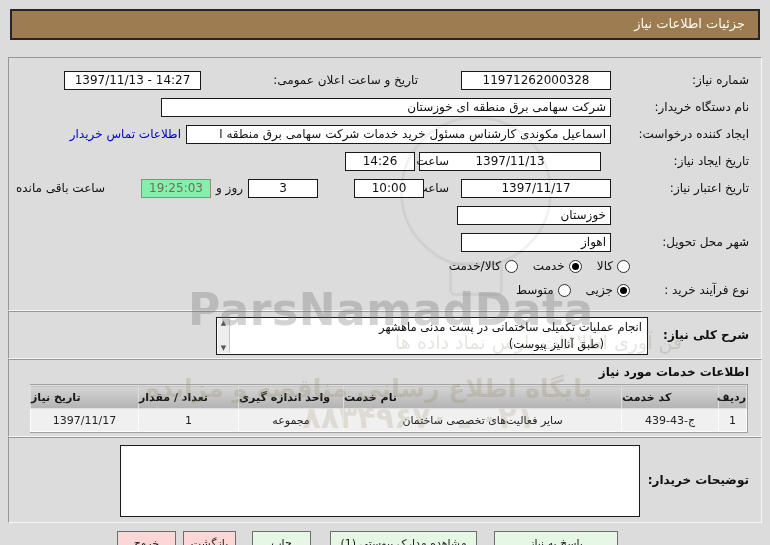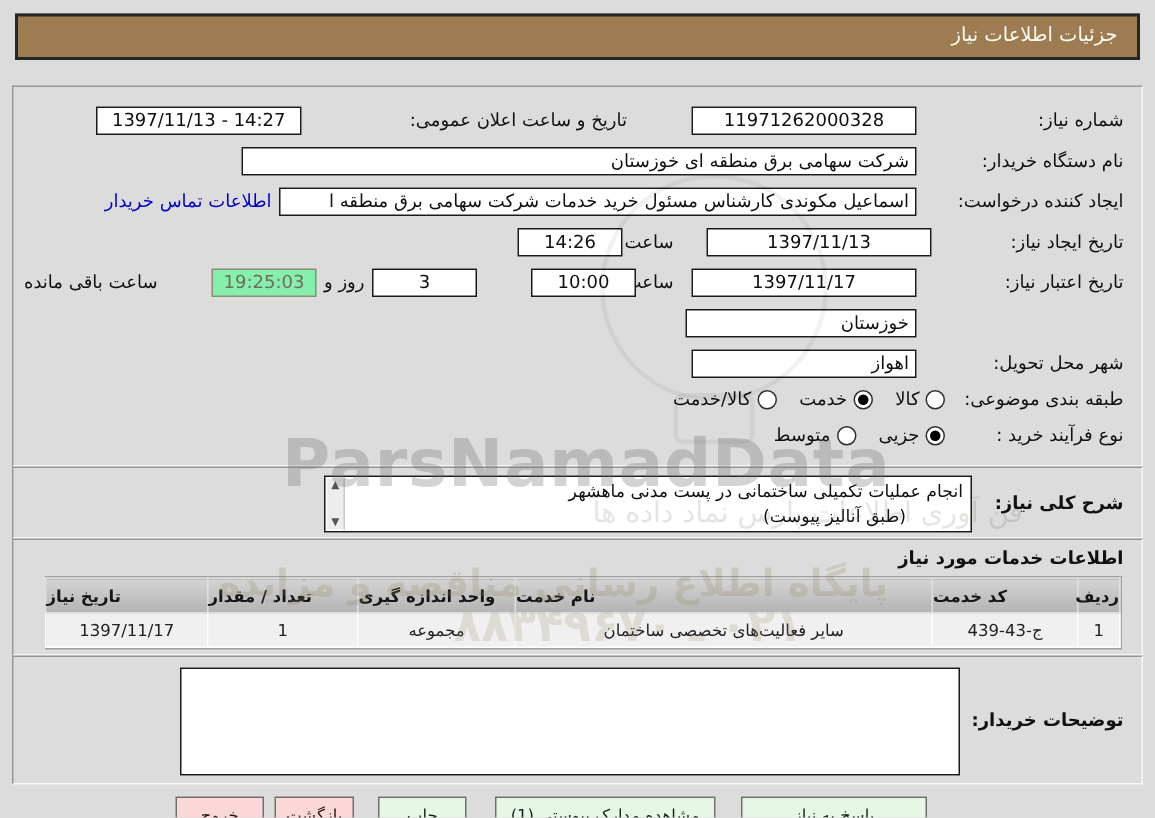--- a/index.html
+++ b/index.html
@@ -76,39 +76,38 @@
   <div class="box num" style="right:560px;top:13px;width:137px">1397/11/13 - 14:27</div>
 
   <div class="lbl" style="right:12px;top:40px">نام دستگاه خریدار:</div>
   <div class="box txt" style="right:150px;top:40px;width:450px">شرکت سهامی برق منطقه ای خوزستان</div>
 
   <div class="lbl" style="right:12px;top:67px">ایجاد کننده درخواست:</div>
   <div class="box txt" style="right:150px;top:67px;width:425px">اسماعیل مکوندی کارشناس مسئول خرید خدمات شرکت سهامی برق منطقه ا</div>
   <div class="link" style="right:580px;top:67px">اطلاعات تماس خریدار</div>
 
   <div class="lbl" style="right:12px;top:94px">تاریخ ایجاد نیاز:</div>
-  <div class="box num" style="right:140px;top:94px;width:150px">1397/11/13</div>
+  <div class="box num" style="right:160px;top:94px;width:182px">1397/11/13</div>
   <div class="lbl" style="right:312px;top:94px">ساعت</div>
   <div class="box num" style="right:346px;top:94px;width:70px">14:26</div>
 
   <div class="lbl" style="right:12px;top:121px">تاریخ اعتبار نیاز:</div>
   <div class="box num" style="right:150px;top:121px;width:150px">1397/11/17</div>
   <div class="lbl" style="right:312px;top:121px">ساعت</div>
   <div class="box num" style="right:337px;top:121px;width:70px">10:00</div>
   <div class="box num" style="right:443px;top:121px;width:70px">3</div>
   <div class="lbl" style="right:518px;top:121px">روز و</div>
   <div class="box num hl" style="right:550px;top:121px;width:70px">19:25:03</div>
   <div class="lbl" style="right:656px;top:121px">ساعت باقی مانده</div>
 
   <div class="box txt" style="right:150px;top:148px;width:154px">خوزستان</div>
 
   <div class="lbl" style="right:12px;top:175px">شهر محل تحویل:</div>
   <div class="box txt" style="right:150px;top:175px;width:150px">اهواز</div>
 
-  <div class="lbl" style="right:12px;top:199px">طبقه بندی موضوعی:</div>
   <div class="radiorow" style="right:131px;top:200px">
     <span class="opt">
       <span class="radio"></span>
       <span>کالا</span>
     </span>
     <span class="opt">
       <span class="radio sel"></span>
       <span>خدمت</span>
     </span>
     <span class="opt">

